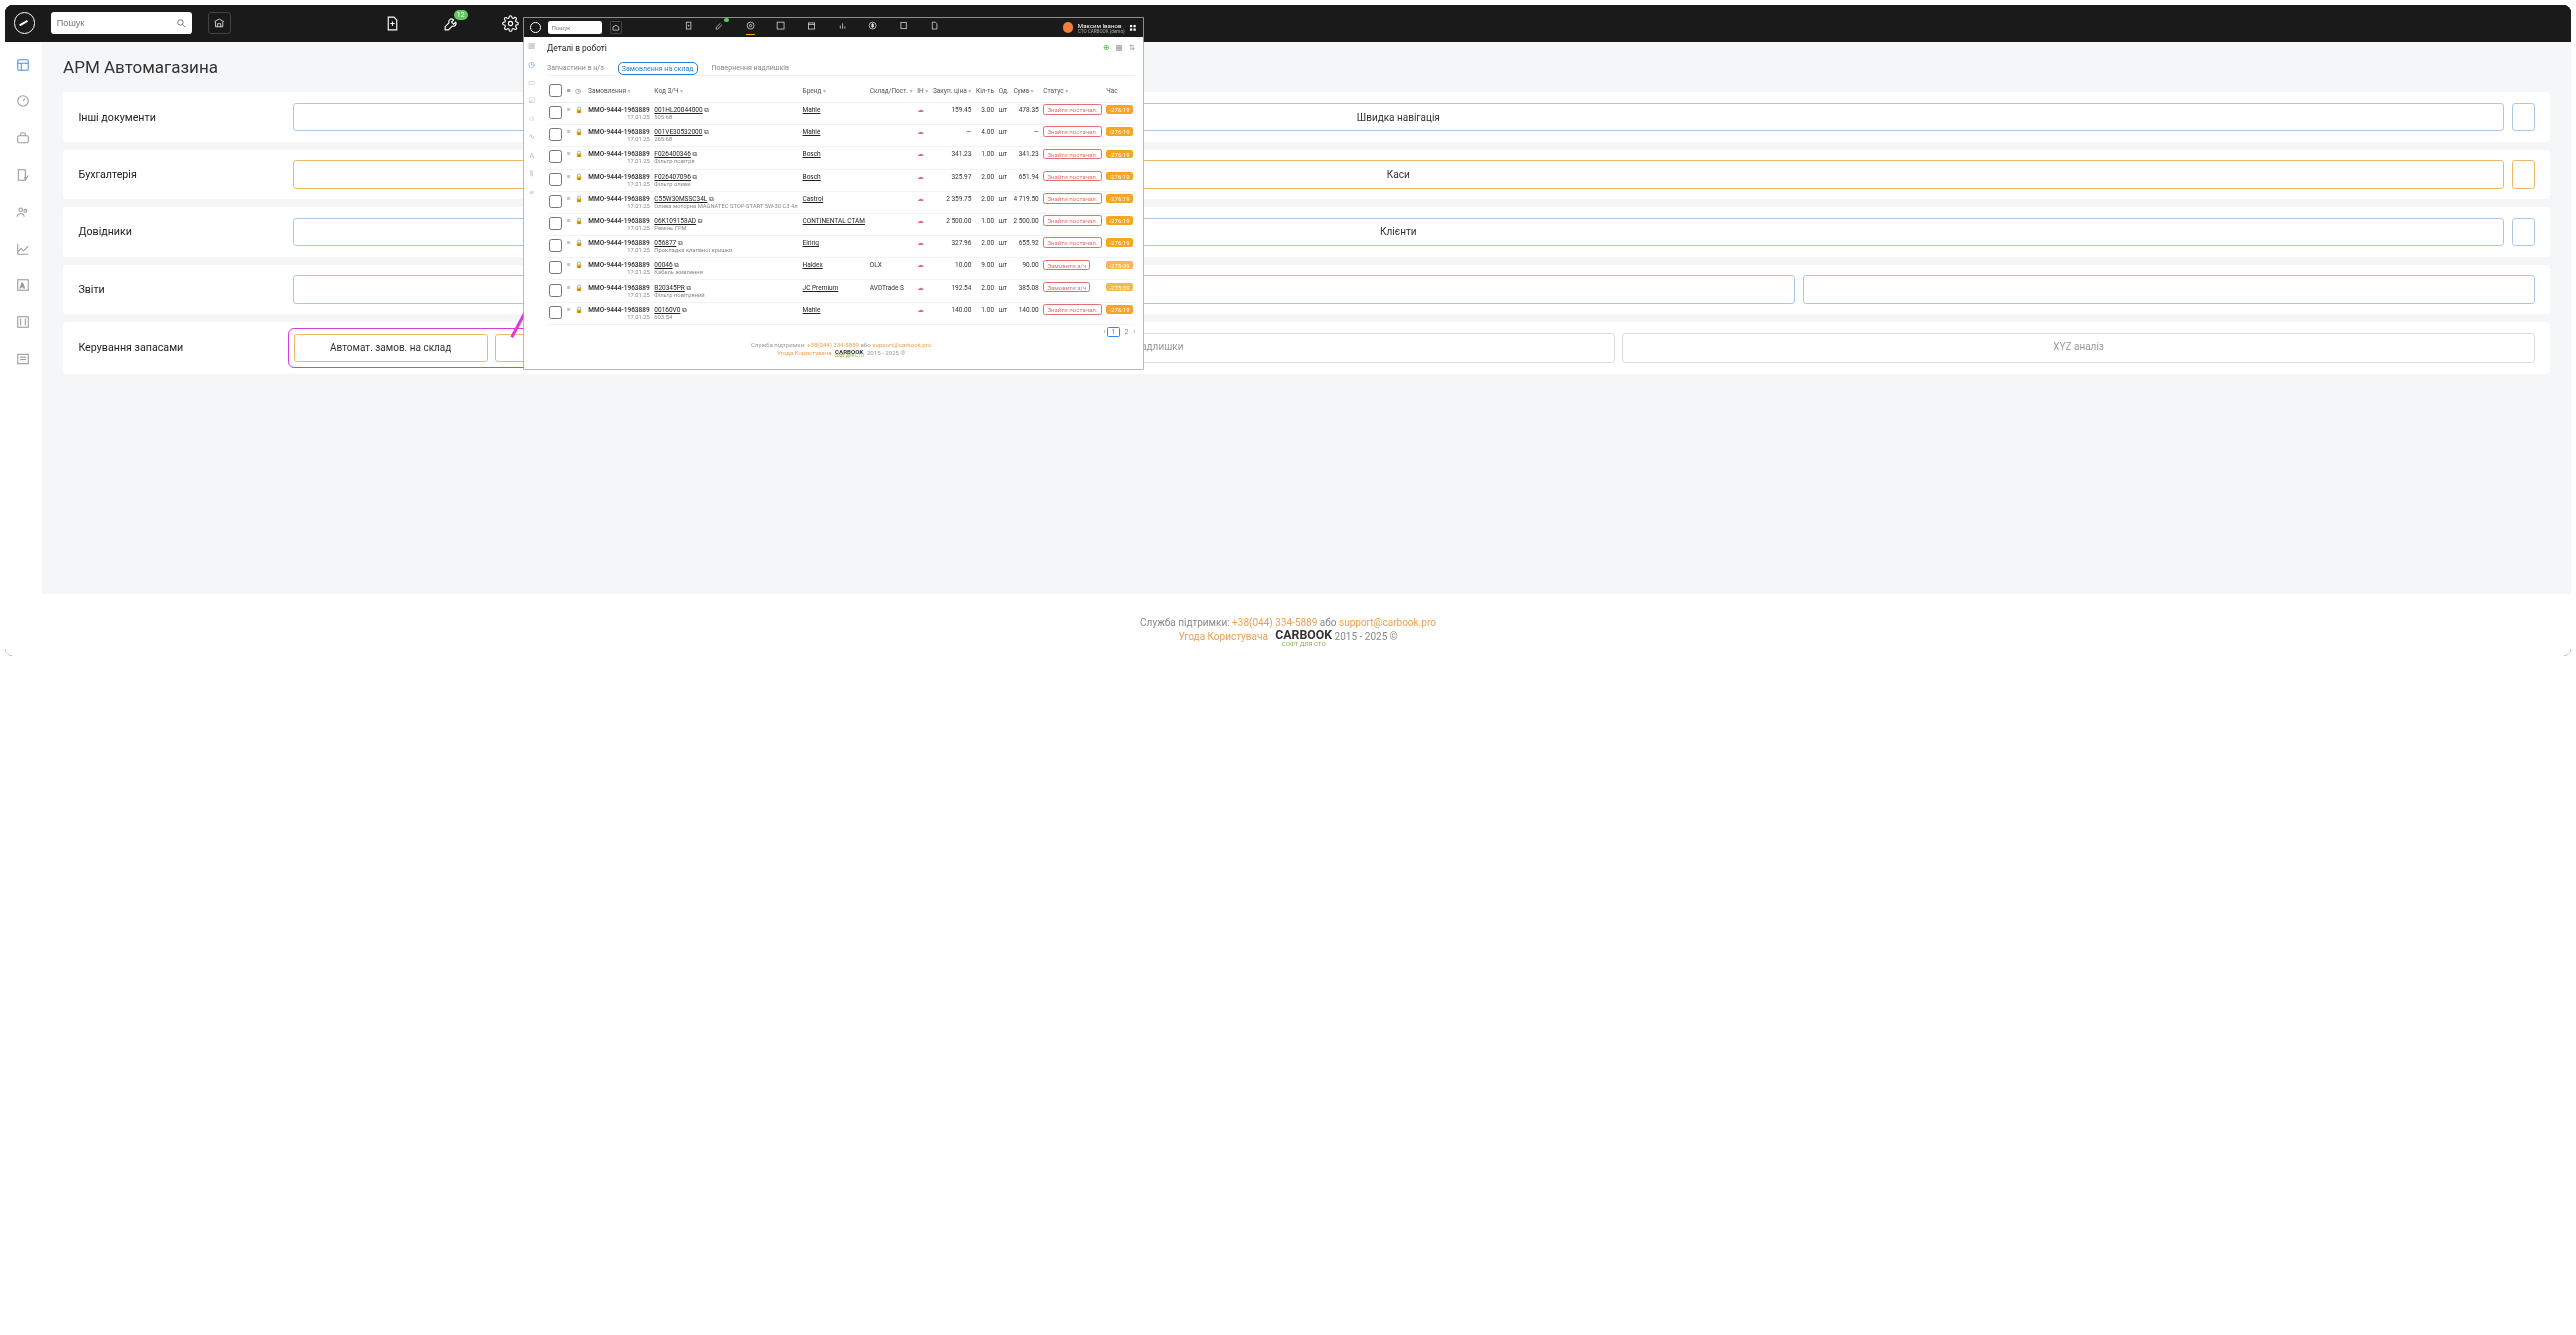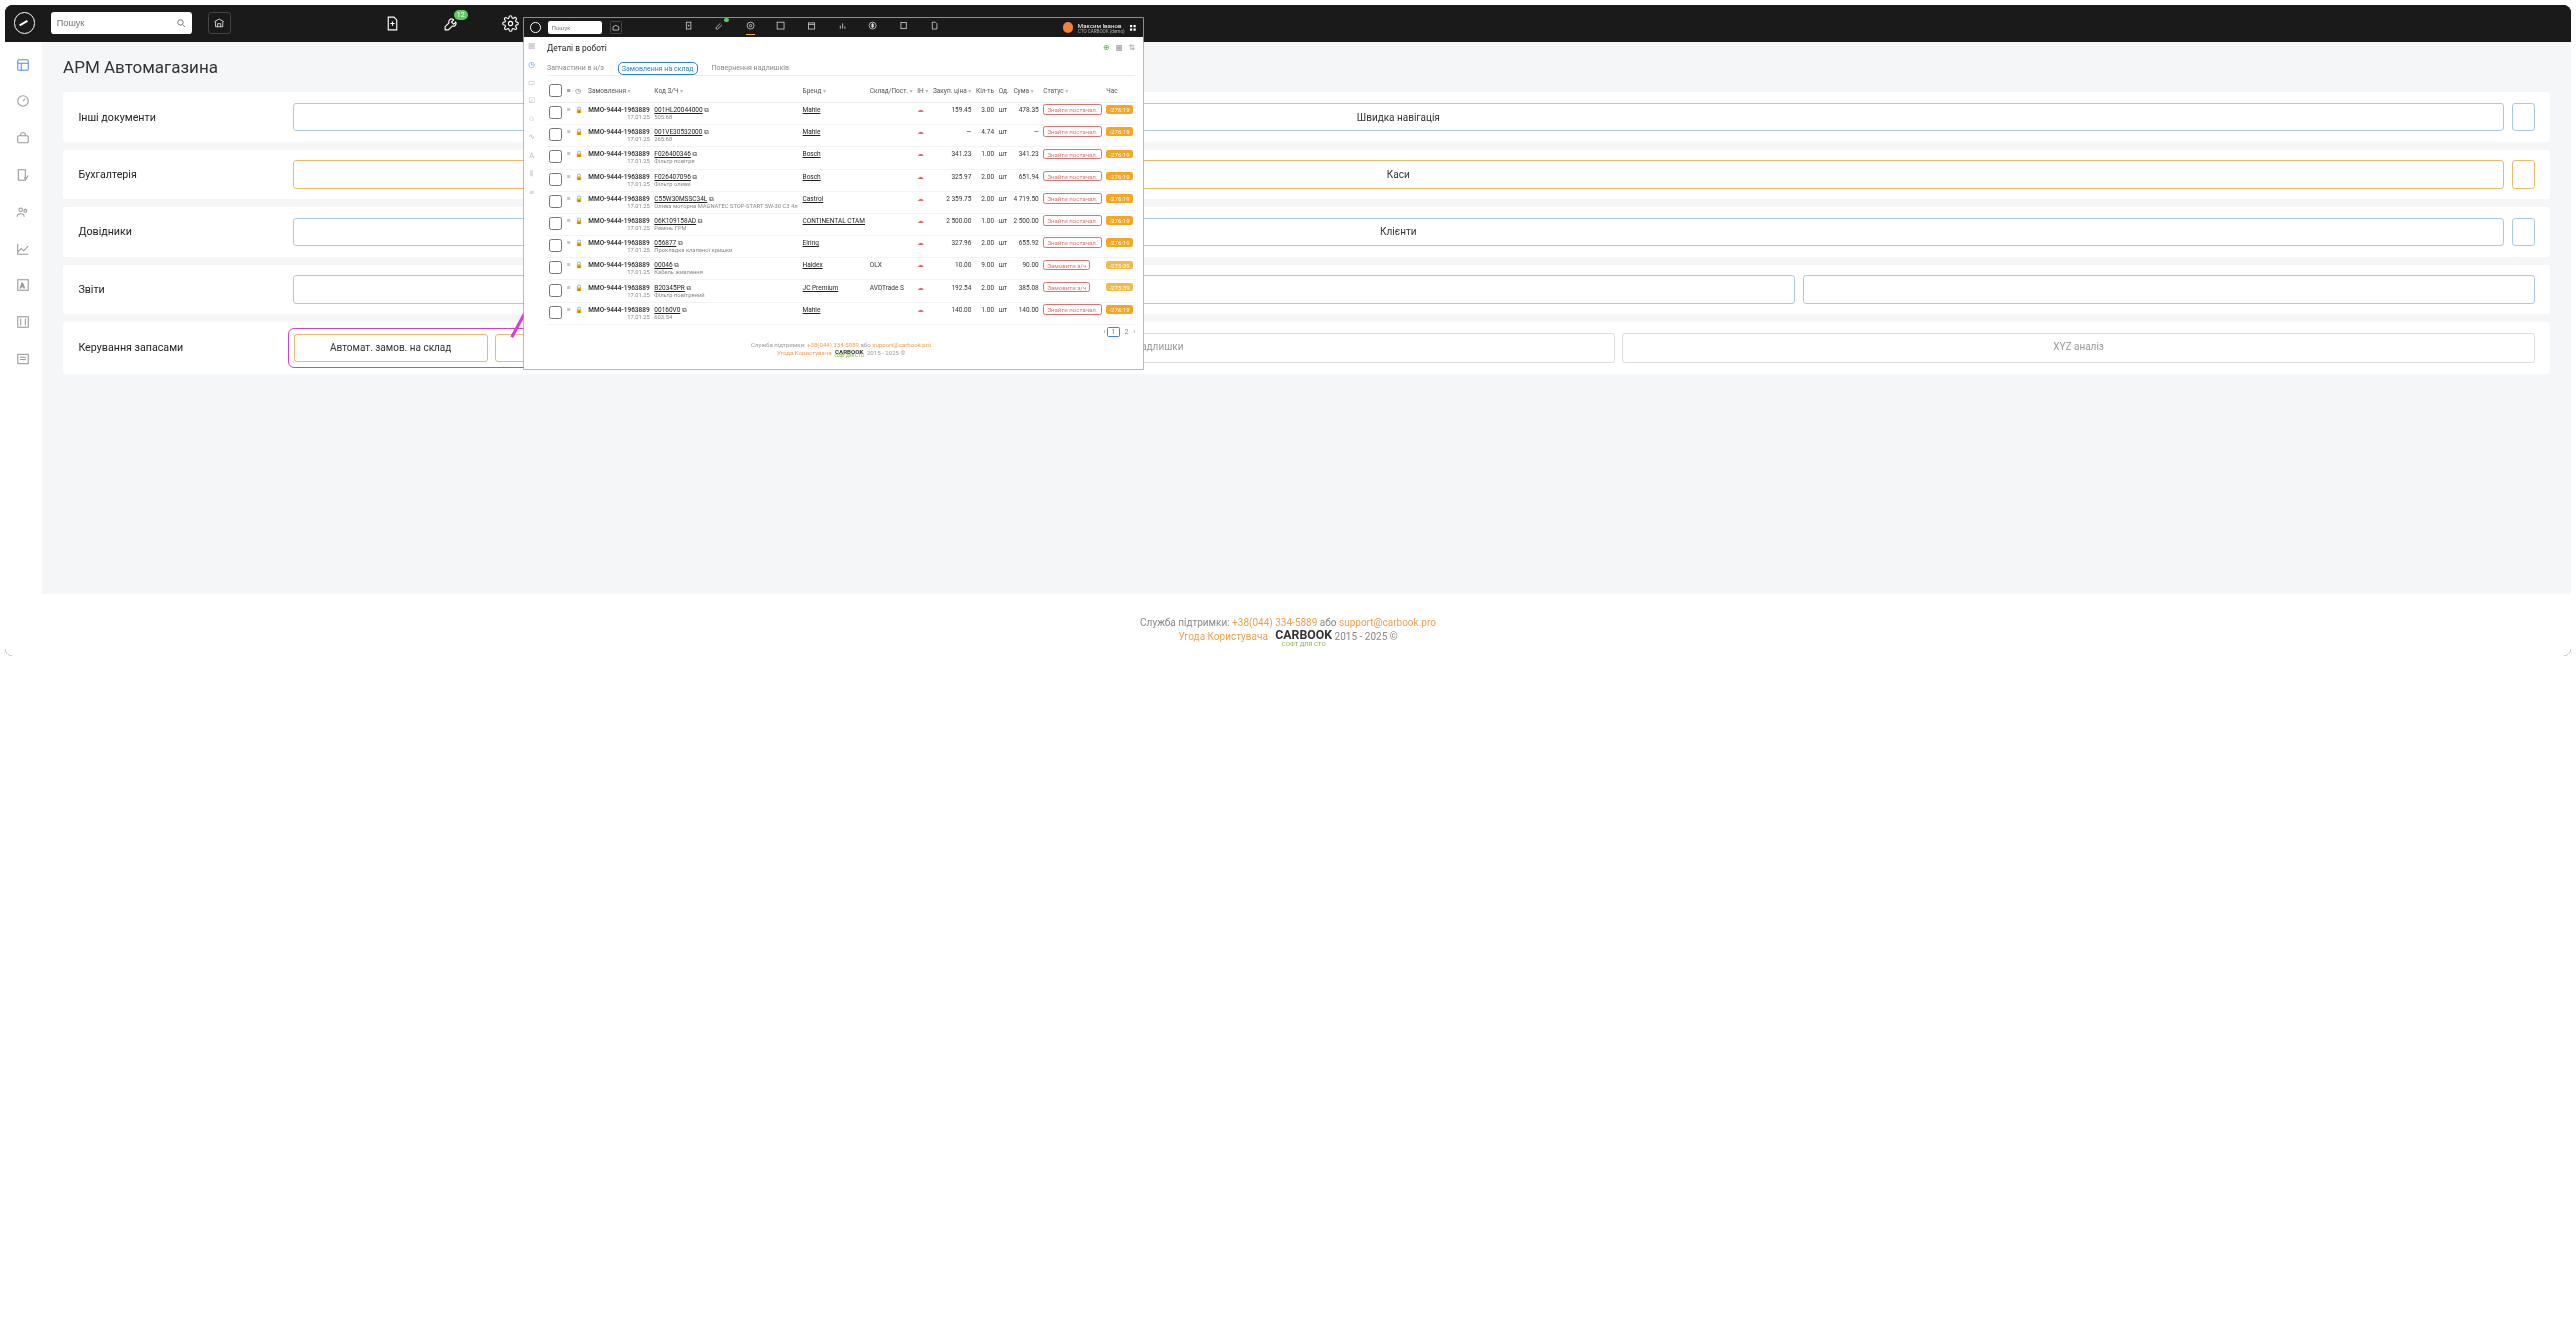--- a/index.html
+++ b/index.html
@@ -433,21 +433,21 @@
                 <span class="row-icons">
                   <span>🔒</span>
                 </span>
               </td>
               <td class="ord-cell">MMO-9444-1963889<div class="ord-sub">17.01.25</div></td>
               <td class="code-cell"><a>001VE30532000</a> <span>⧉</span><div class="ord-sub">265.68</div></td>
               <td class="brand-cell"><a>Mahle</a></td>
               <td></td>
               <td><span class="cloud">☁</span></td>
               <td class="num">—</td>
-              <td class="num">4.74</td>
+              <td class="num">4.00</td>
               <td>шт</td>
               <td class="num">—</td>
               <td><span class="status-btn">Знайти постачал.</span></td>
               <td><span class="time-btn">-276:19</span></td>
             </tr>
             <tr>
               <td><input type="checkbox" style=""></td>
               <td>
                 <span class="row-icons">
                   <span>≡</span>

